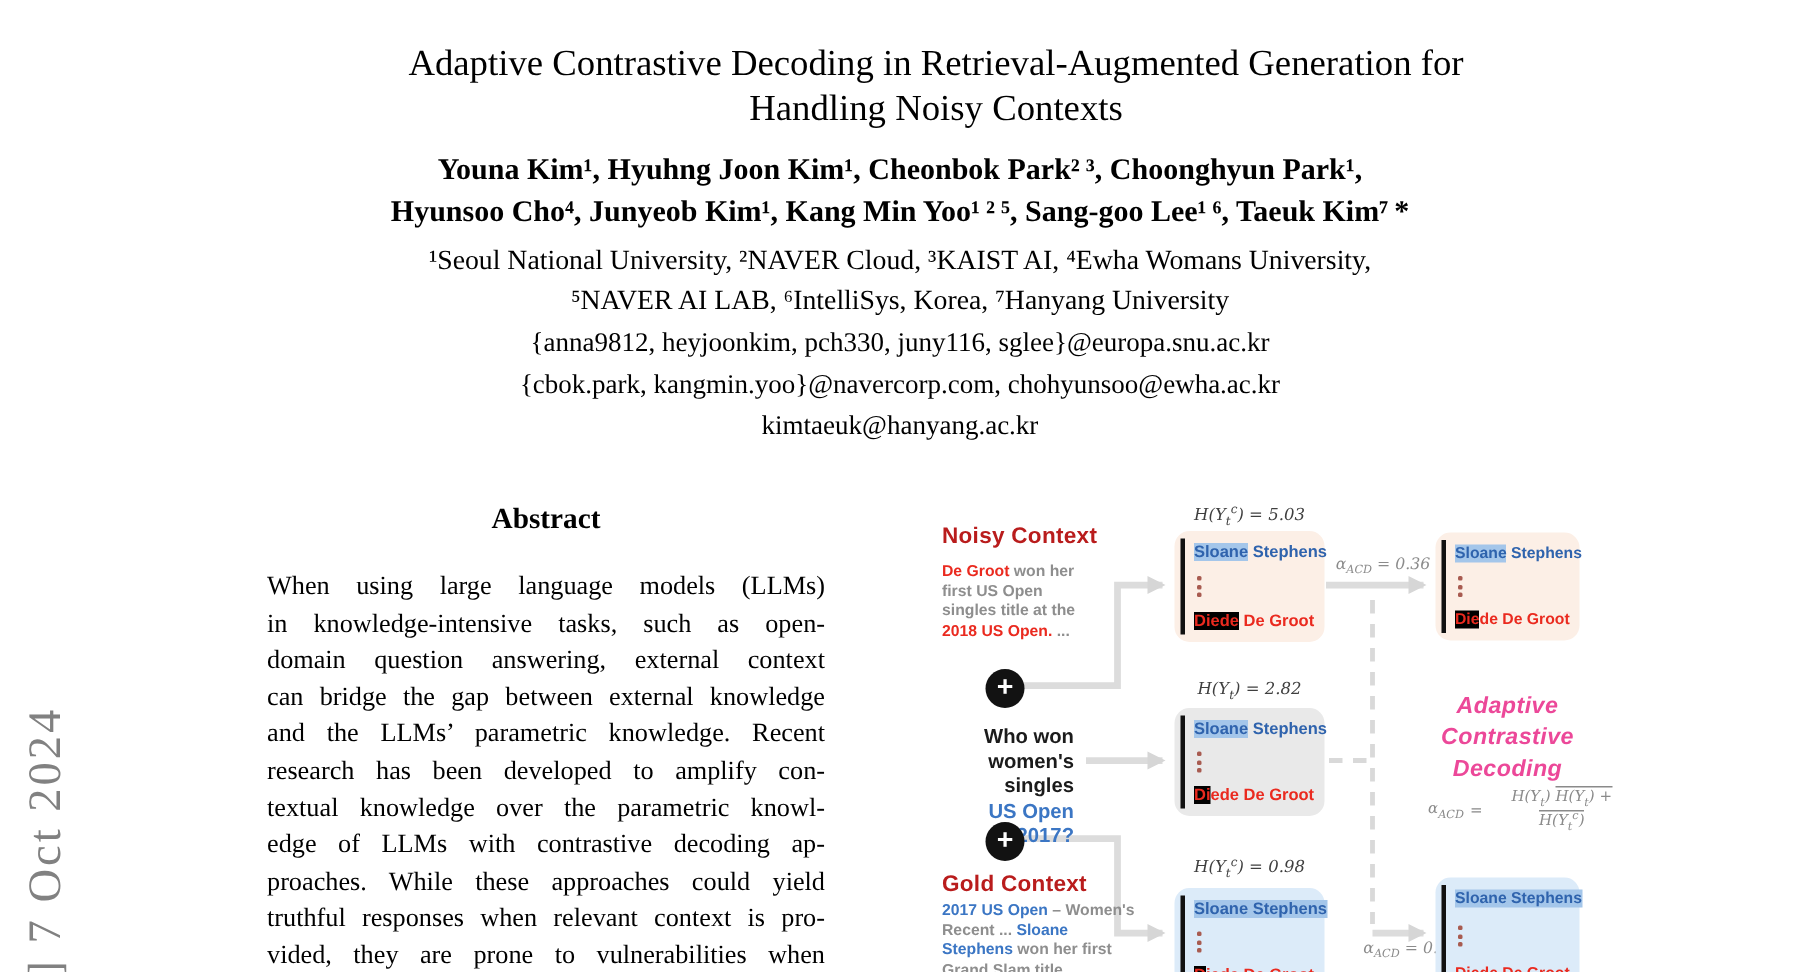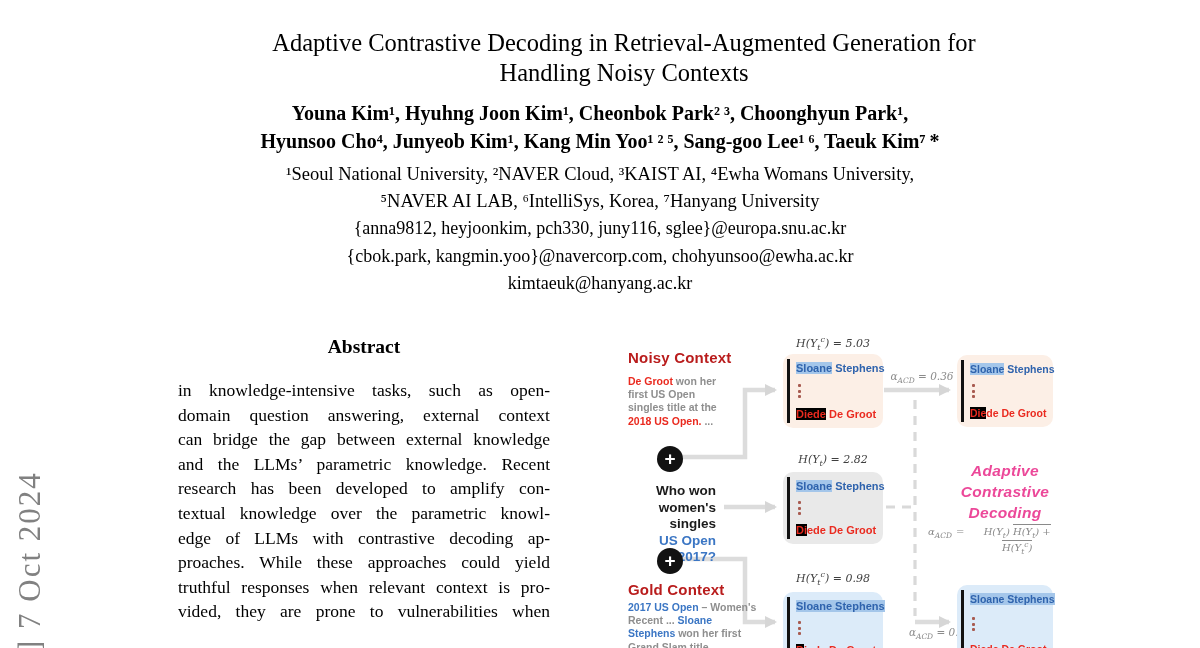--- a/index.html
+++ b/index.html
@@ -73,22 +73,22 @@
   .alpha-label { position:absolute; text-align:center; font-family:"DejaVu Serif", serif;
                  font-style:italic; font-size:10.5px; color:#8b8b8b; }
   #al1 { left:250px; width:104px; top:40px; }
   #al2 { left:252px; width:100px; top:296px;text-align:right; }
   .alpha-label sub, .formula sub, .formula sup { font-size:7.5px; }
 
   .acd-label { position:absolute; left:330px; width:110px; top:130px; text-align:center;
                font-size:15.5px; line-height:21px; font-weight:bold; font-style:italic;
                color:#ec4899; letter-spacing:.3px; }
 
-  .formula { position:absolute; left:308px; width:138px; top:196px; display:flex;
-             justify-content:center; align-items:flex-start; gap:4px;
+  .formula { position:absolute; left:332px; width:138px; top:196px; display:flex;
+             justify-content:center; align-items:center; gap:4px;
              font-family:"DejaVu Serif", serif; font-style:italic; font-size:10px; color:#8a8a8a; }
   .frac { display:inline-block; text-align:center; }
   .frac .den { border-top:1px solid #8a8a8a; padding-top:1px; }
 </style>
 </head>
 <body>
 
 <div class="arxiv-strip">] 7 Oct 2024</div>
 
 <div class="center-head" id="title">
@@ -105,20 +105,21 @@
 </div>
 <div class="center-head" id="emails">
   <div>{anna9812, heyjoonkim, pch330, juny116, sglee}@europa.snu.ac.kr</div>
   <div>{cbok.park, kangmin.yoo}@navercorp.com, chohyunsoo@ewha.ac.kr</div>
   <div>kimtaeuk@hanyang.ac.kr</div>
 </div>
 
 <div class="abstract">
   <div class="abstract-heading">Abstract</div>
   <div class="abstract-body">
+    <div class="abs-line">When using large language models (LLMs)</div>
     <div class="abs-line">in knowledge-intensive tasks, such as open-</div>
     <div class="abs-line">domain question answering, external context</div>
     <div class="abs-line">can bridge the gap between external knowledge</div>
     <div class="abs-line">and the LLMs’ parametric knowledge. Recent</div>
     <div class="abs-line">research has been developed to amplify con-</div>
     <div class="abs-line">textual knowledge over the parametric knowl-</div>
     <div class="abs-line">edge of LLMs with contrastive decoding ap-</div>
     <div class="abs-line">proaches. While these approaches could yield</div>
     <div class="abs-line">truthful responses when relevant context is pro-</div>
     <div class="abs-line">vided, they are prone to vulnerabilities when</div>

